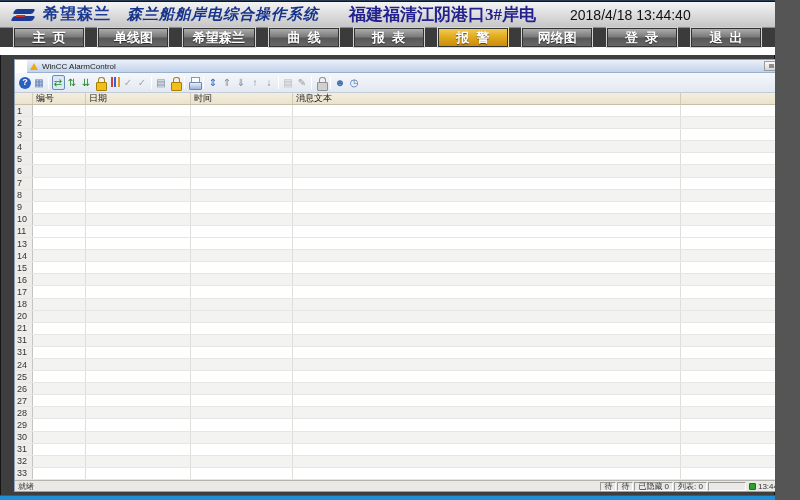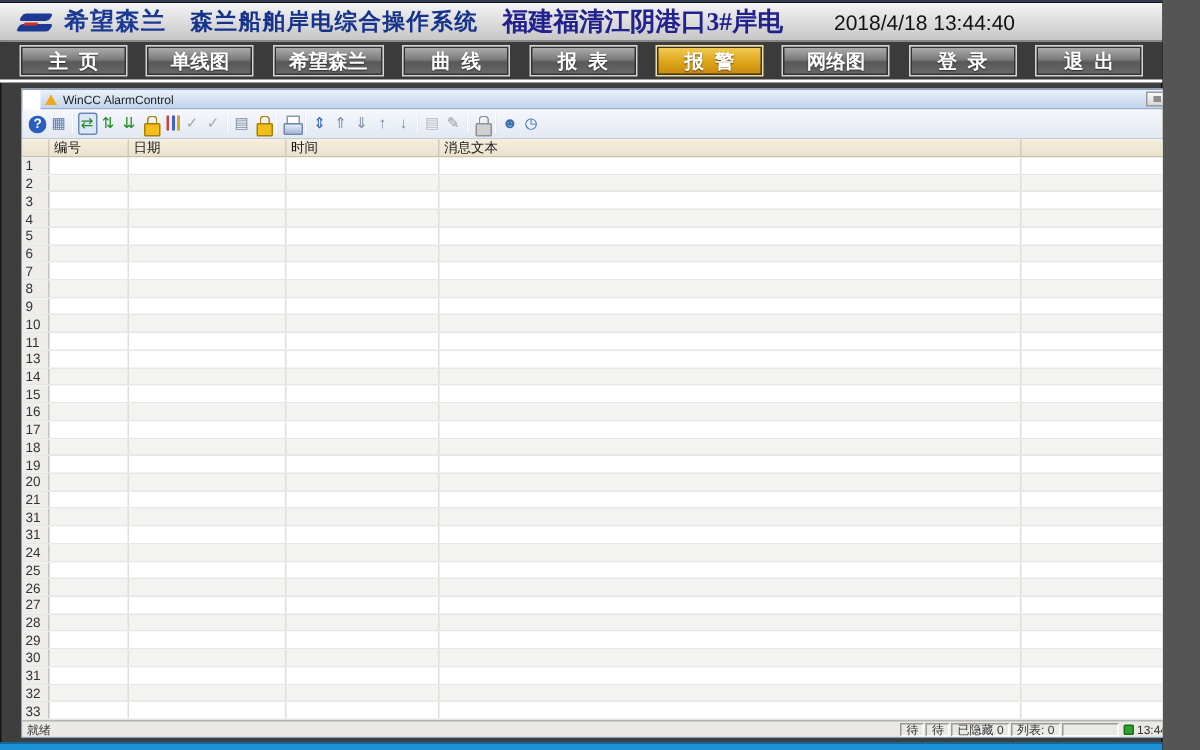--- a/index.html
+++ b/index.html
@@ -10,26 +10,26 @@
   
   .topbar{position:absolute;top:1px;left:0;right:0;height:26px;background:linear-gradient(#f4f4f4,#c6c6c6);
     border-bottom:1px solid #8a8a8a;display:flex;align-items:center;padding:0 12px;}
   .brand{display:flex;align-items:center;}
   .swoosh{position:relative;width:26px;height:14px;margin-right:5px;}
   .swoosh i{position:absolute;display:block;transform:skewX(-30deg);}
   .swoosh .s1{left:2px;top:1px;width:20px;height:5px;background:#1c3a94;border-radius:2px;}
   .swoosh .s2{left:0px;top:8px;width:22px;height:5px;background:#1c3a94;border-radius:2px;}
   .swoosh .s3{left:4px;top:7px;width:9px;height:2px;background:#d03020;}
   .brand-text{font-size:16px;font-weight:bold;color:#1c3a94;letter-spacing:1px;}
-  .systitle{margin-left:16px;font-size:15px;font-weight:bold;color:#16338c;letter-spacing:1px;}
-  .sitetitle{margin-left:16px;font-family:"Liberation Serif",serif;font-size:17px;font-weight:bold;color:#22218e;}
+  .systitle{margin-left:16px;font-size:15px;font-weight:bold;color:#16338c;letter-spacing:1px;font-style:italic;}
+  .sitetitle{margin-left:30px;font-family:"Liberation Serif",serif;font-size:17px;font-weight:bold;color:#22218e;}
   .datetime{margin-left:34px;font-size:14px;color:#111;}
 
   
-  .navbar{position:absolute;top:27px;left:0;right:0;height:27px;background:#3b3b3b;border-bottom:2px solid #ffffff;
+  .navbar{position:absolute;top:27px;left:0;right:0;height:27px;background:#3b3b3b;border-bottom:8px solid #ffffff;
     display:flex;align-items:center;justify-content:space-between;padding:0 13px;}
   .navbtn{height:21px;min-width:72px;padding:0 10px;display:flex;align-items:center;justify-content:center;
     white-space:pre;font-size:13px;font-weight:bold;color:#fff;text-shadow:0 1px 1px rgba(0,0,0,.6);
     background:linear-gradient(#b2b2b2,#7c7c7c 45%,#585858 55%,#6a6a6a);
     border:1px solid #d2d2d2;box-shadow:inset 0 0 0 1px #333;cursor:pointer;}
   .navbtn.active{background:linear-gradient(#f2cf5a,#e0a81c 50%,#c8880a);border-color:#f0dfa0;}
 
   
   .alarm-window{position:absolute;left:14px;top:58px;width:768px;height:433px;background:#fff;
     border:1px solid #8fa2bd;display:flex;flex-direction:column;}
@@ -308,28 +308,20 @@
             <div class="td c5"></div>
           </div>
           <div class="trow even">
             <div class="rownum">18</div>
             <div class="td c1"></div>
             <div class="td c2"></div>
             <div class="td c3"></div>
             <div class="td c4"></div>
             <div class="td c5"></div>
           </div>
-          <div class="trow">
-            <div class="rownum">19</div>
-            <div class="td c1"></div>
-            <div class="td c2"></div>
-            <div class="td c3"></div>
-            <div class="td c4"></div>
-            <div class="td c5"></div>
-          </div>
           <div class="trow even">
             <div class="rownum">20</div>
             <div class="td c1"></div>
             <div class="td c2"></div>
             <div class="td c3"></div>
             <div class="td c4"></div>
             <div class="td c5"></div>
           </div>
           <div class="trow">
             <div class="rownum">21</div>

